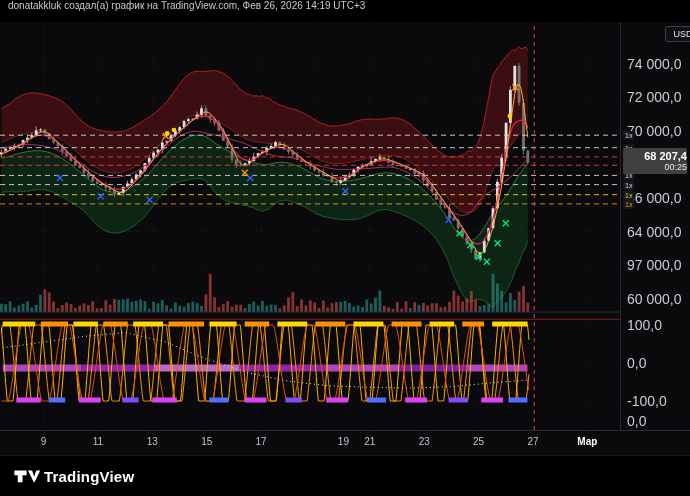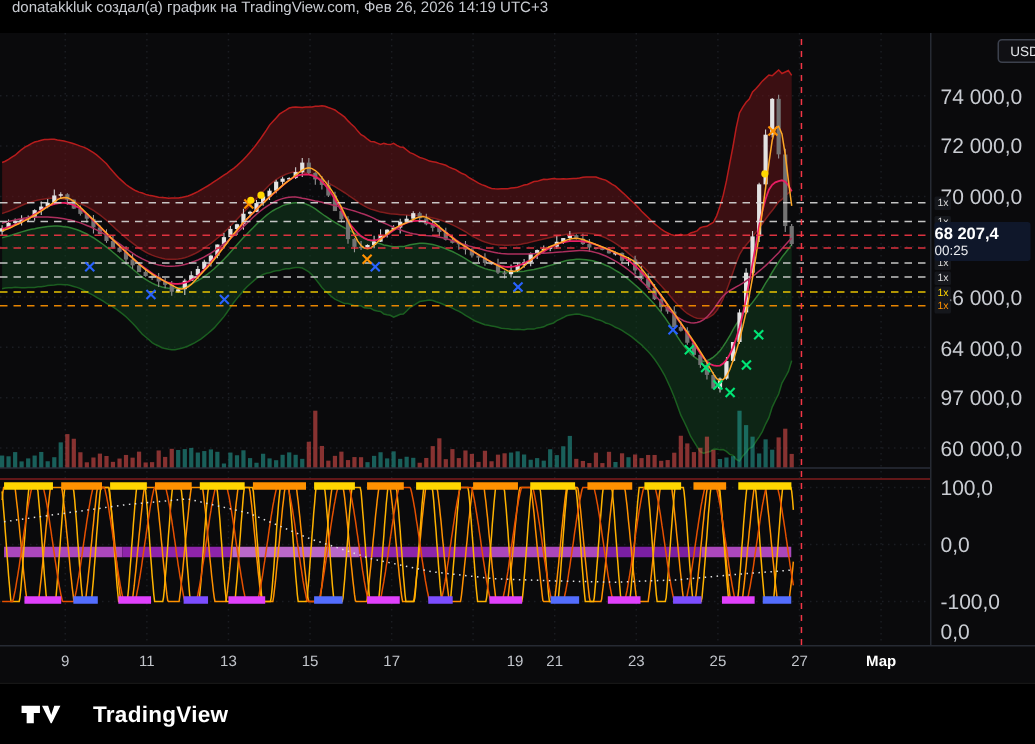--- a/index.html
+++ b/index.html
@@ -8,33 +8,33 @@
           font-family:"Liberation Sans","DejaVu Sans",sans-serif}
   .topbar{position:absolute;top:0;left:0;right:0;height:22px;background:#000;color:#c8cbd1;
           font-size:10px;display:flex;padding-left:8px;white-space:nowrap}
   .chart-area{position:absolute;top:22px;left:0;width:690px;height:433px;background:#0a0a0c}
   #chart-svg{position:absolute;top:0;left:0;background:#0a0a0c}
   .right-axis{position:absolute;top:0;left:620px;width:94px;height:408px;background:#0a0a0c;
               border-left:1px solid #262a33}
   .axis-label{position:absolute;left:6px;font-size:14px;color:#c9ccd2;line-height:12px}
   .level-tag{position:absolute;left:2px;font-size:7px;line-height:9px;background:#15171c;
              padding:0 2px;border-radius:1px}
-  .price-badge{position:absolute;left:2px;width:64px;background:#0f172a;color:#fff;text-align:left;
+  .price-badge{position:absolute;left:2px;width:64px;background:#404040;color:#fff;text-align:right;
                border-radius:2px;padding:2px 0;z-index:5}
   .price-badge .price{font-size:11px;font-weight:700;line-height:12px}
   .price-badge .countdown{font-size:9px;line-height:10px;color:#e8eaee}
   .usdt-btn{position:absolute;top:4px;right:7px;background:#101014;border:1px solid #3c414d;
             color:#e4e6ea;font-size:9px;line-height:12px;padding:1px 8px;border-radius:3px;
             font-family:inherit;z-index:6;cursor:pointer}
   .time-axis{position:absolute;top:408px;left:0;width:690px;height:25px;background:#0a0a0c;
              border-top:1px solid #262a33}
   .time-label{position:absolute;top:5px;font-size:10px;color:#c2c5cb;transform:translateX(-50%)}
   .time-label.major{color:#ffffff;font-weight:700}
   .footer{position:absolute;left:0;bottom:0;width:690px;height:41px;background:#000;
-          border-top:1px solid #161616;display:flex;align-items:center;gap:19px;padding-left:13px}
+          border-top:1px solid #161616;display:flex;align-items:center;gap:1px;padding-left:13px}
   .tv-word{color:#fff;font-size:15px;font-weight:700;letter-spacing:.2px}
   .tv-logo svg{display:block}
 </style>
 </head>
 <body>
 
 <div class="screen">
 
   <header class="topbar">
     <span>donatakkluk создал(а) график на TradingView.com, Фев 26, 2026 14:19 UTC+3</span>

